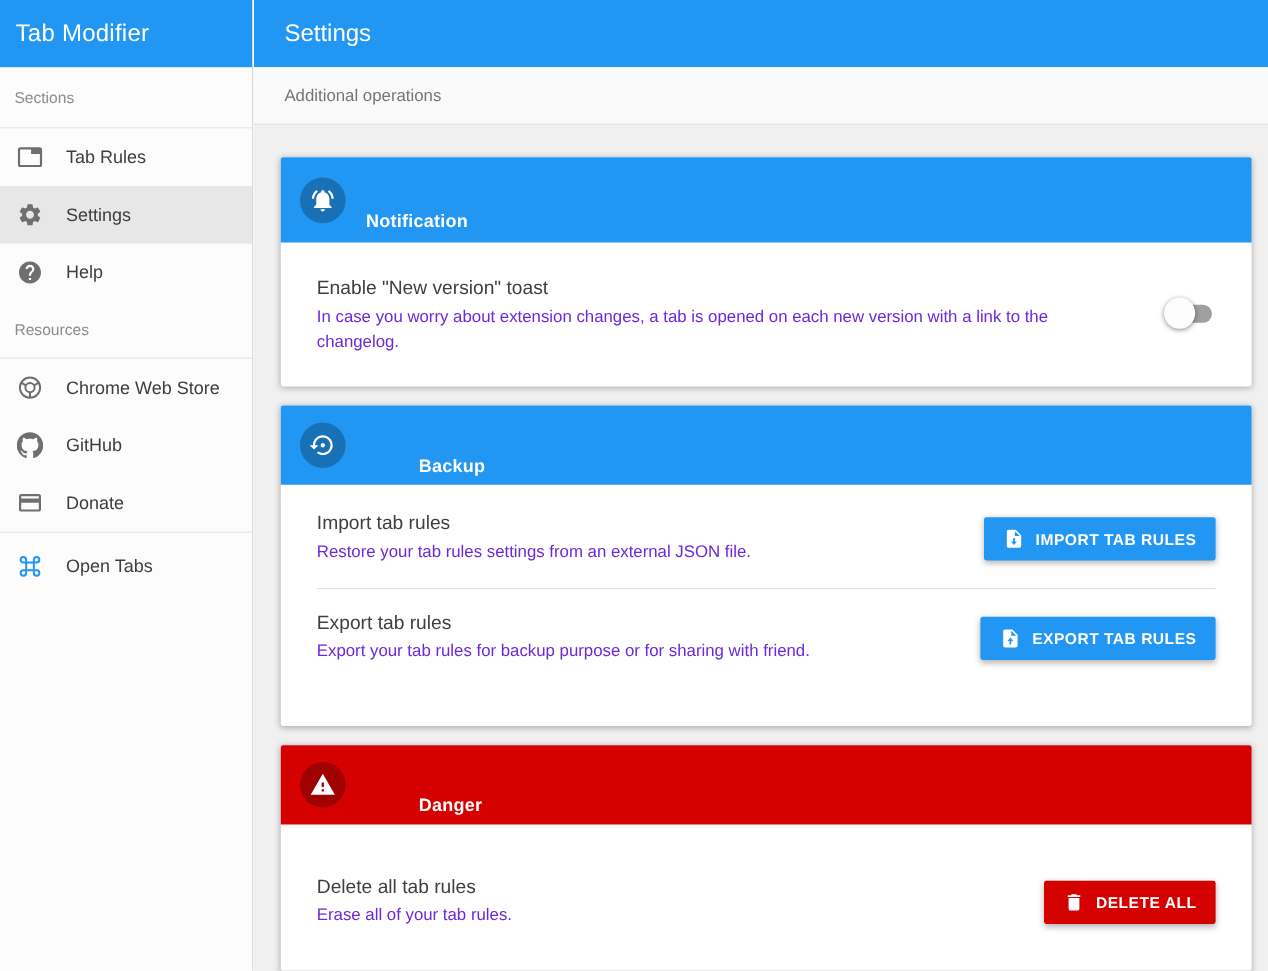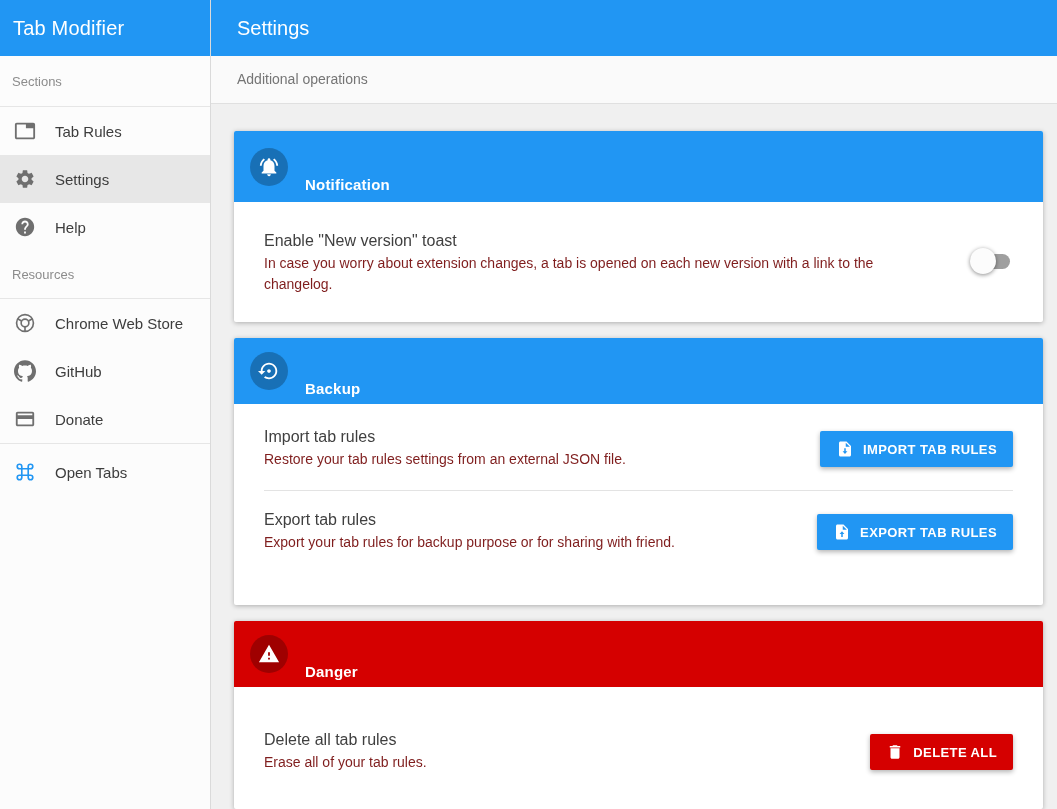--- a/index.html
+++ b/index.html
@@ -54,34 +54,34 @@
   .content { padding:27px 14px 10px 23px; }
 
   .card {
     background:#fff; border-radius:2px; margin-bottom:16px;
     box-shadow:0 1px 5px rgba(0,0,0,.28);
   }
   .card-header {
     height:71px; display:flex; align-items:center;
     padding-left:16px; color:#fff; border-radius:2px 2px 0 0;
   }
-  .card-header.short { height:66px; }
+  .card-header.short { height:66px;gap:44px; }
   .card-header.blue { background:#2196f3; }
   .card-header.red { background:#d50000; }
   .header-circle {
     width:38px; height:38px; border-radius:50%; flex:none;
     display:flex; align-items:center; justify-content:center;
   }
   .blue .header-circle { background:#1870b6; }
   .red  .header-circle { background:#9f0000; }
   .header-circle svg { width:22px; height:22px; fill:#fff; }
   .card-title { font-size:15px; font-weight:bold; margin-left:17px; letter-spacing:.2px;margin-top:35px; }
 
   .item-title { font-size:16px; color:#3f3f3f; }
-  .item-desc  { font-size:14px; color:#7f1d1d; line-height:21px; margin-top:3px; }
+  .item-desc  { font-size:14px; color:#6d28d9; line-height:21px; margin-top:3px; }
 
   
   .notif-body { position:relative; padding:30px 120px 27px 30px; }
   .notif-body .item-desc { max-width:650px; }
   .toggle {
     position:absolute; right:33px; top:50%; margin-top:-8px;
     width:37px; height:15px; border-radius:8px; background:#9f9f9f;
     cursor:pointer;
   }
   .toggle .knob {

